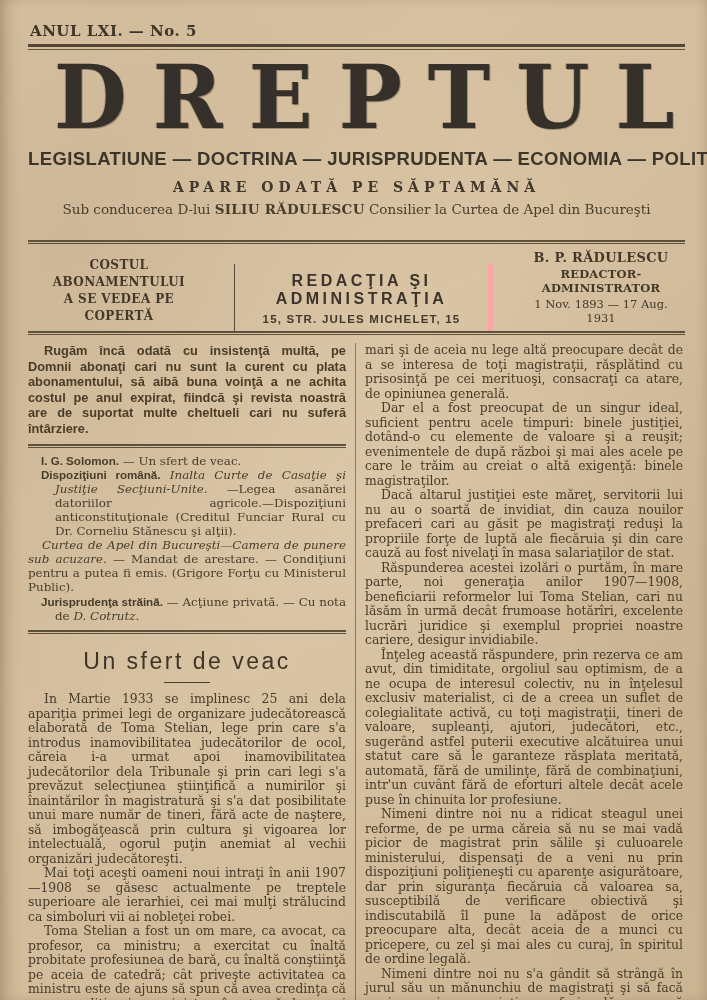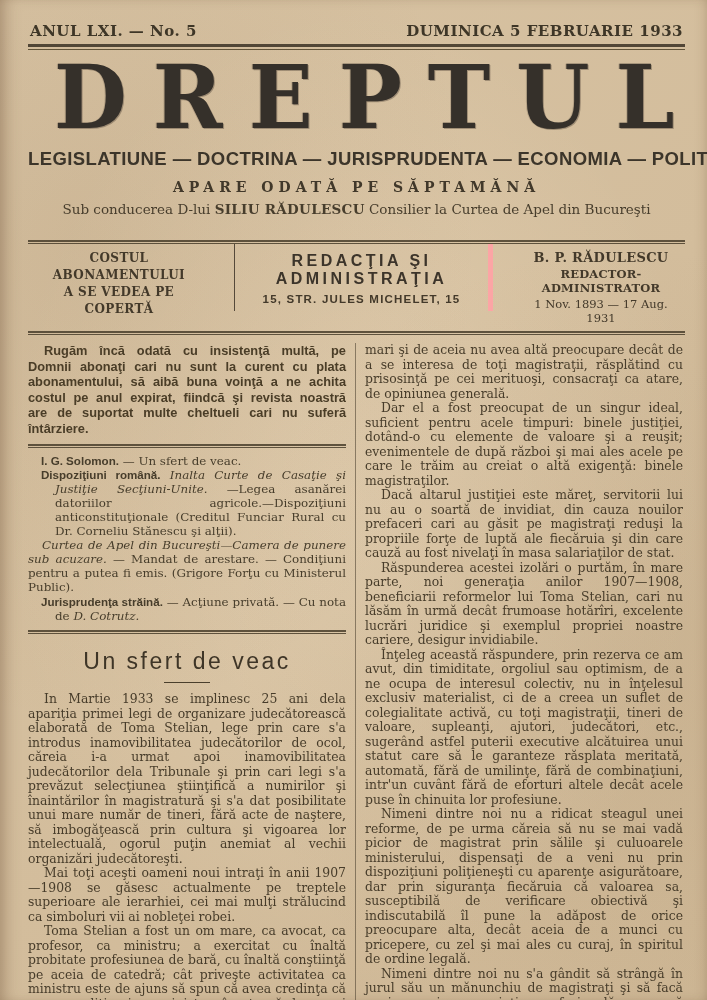--- a/index.html
+++ b/index.html
@@ -41,21 +41,21 @@
     margin-top: 4px; white-space: nowrap;
   }
   .masthead .frequency {
     font-family: "DejaVu Serif", serif; font-weight: bold;
     font-size: 14px; letter-spacing: 5px; color: #41382a; margin-top: 9px;
   }
   .masthead .direction { font-size: 13.5px; color: #473d2c; margin-top: 6px; margin-bottom: 23px; }
   .masthead .direction b { letter-spacing: 0.3px; }
 
   
-  .info-row { display: flex; align-items: flex-start; gap: 24px; }
+  .info-row { display: flex; align-items: flex-end; gap: 24px; }
   .info-cell { padding: 6px 4px; text-align: center; }
   .info-cell.c1 { width: 182px; font-size: 12px; font-weight: bold; color: #43392a; }
   .info-cell.c1 .l { line-height: 17px; letter-spacing: 0.4px; }
   .info-cell.c2 { flex: 1; border-left: 1px solid #55493a; border-right: 5px solid #fca5a5; }
   .info-cell.c2 .l1 {
     font-family: "Liberation Sans", sans-serif; font-weight: bold;
     font-size: 16px; letter-spacing: 3.5px; color: #3c342a; margin-top: 2px;
   }
   .info-cell.c2 .l2 {
     font-family: "Liberation Sans", sans-serif; font-weight: bold;
@@ -95,21 +95,20 @@
   .bodytext p { text-indent: 16px; }
   .bodytext p.noindent { text-indent: 0; }
 </style>
 </head>
 <body>
 
 <div class="page">
 
   <div class="topbar">
     <span class="left">ANUL LXI. — No. 5</span>
-    <span class="right">DUMINICA 5 FEBRUARIE 1933</span>
   </div>
   <div class="rule-heavy"></div>
 
   <div class="masthead">
     <div class="title">DREPTUL</div>
     <div class="subtitle">LEGISLATIUNE — DOCTRINA — JURISPRUDENTA — ECONOMIA — POLITICA</div>
     <div class="frequency">APARE ODATĂ PE SĂPTAMĂNĂ</div>
     <div class="direction"><span>Sub conducerea D-lui </span><b>SILIU RĂDULESCU</b><span> Consilier la Curtea de Apel din Bucureşti</span></div>
   </div>
 
@@ -157,21 +156,21 @@
         <p>Mai toţi aceşti oameni noui intraţi în anii 1907—1908 se găsesc actualmente pe treptele superioare ale ierarhiei, cei mai mulţi strălucind ca simboluri vii ai nobleţei robei.</p>
         <p>Toma Stelian a fost un om mare, ca avocat, ca profesor, ca ministru; a exercitat cu înaltă probitate profesiunea de bară, cu înaltă conştiinţă pe aceia de catedră; cât priveşte activitatea ca ministru este de ajuns să spun că avea credinţa că un om politic ajuns ministru, încetează de a mai face politică de partid, pentru a se consacra binelui general.</p>
 
       </div>
     </div>
 
     <div class="col-divider"></div>
 
     <div class="col">
       <div class="bodytext">
-        <p class="noindent">mari şi de aceia nu avea altă preocupare decât de a se interesa de toţi magistraţii, răsplătind cu prisosinţă pe cei merituoşi, consacraţi ca atare, de opiniunea generală.</p>
+        <p class="noindent">mari şi de aceia nu lege altă preocupare decât de a se interesa de toţi magistraţii, răsplătind cu prisosinţă pe cei merituoşi, consacraţi ca atare, de opiniunea generală.</p>
         <p>Dar el a fost preocupat de un singur ideal, suficient pentru acele timpuri: binele justiţiei, dotând-o cu elemente de valoare şi a reuşit; evenimentele de după război şi mai ales acele pe care le trăim au creiat o altă exigenţă: binele magistraţilor.</p>
         <p>Dacă altarul justiţiei este măreţ, servitorii lui nu au o soartă de invidiat, din cauza nouilor prefaceri cari au găsit pe magistraţi reduşi la propriile forţe de luptă ale fiecăruia şi din care cauză au fost nivelaţi în masa salariaţilor de stat.</p>
         <p>Răspunderea acestei izolări o purtăm, în mare parte, noi generaţia anilor 1907—1908, beneficiarii reformelor lui Toma Stelian, cari nu lăsăm în urmă decât frumoase hotărîri, excelente lucrări juridice şi exemplul propriei noastre cariere, desigur invidiabile.</p>
         <p>Înţeleg această răspundere, prin rezerva ce am avut, din timiditate, orgoliul sau optimism, de a ne ocupa de interesul colectiv, nu in înţelesul exclusiv materialist, ci de a creea un suflet de colegialitate activă, cu toţi magistraţii, tineri de valoare, supleanţi, ajutori, judecători, etc., sugerând astfel puterii executive alcătuirea unui statut care să le garanteze răsplata meritată, automată, fără de umilinţe, fără de combinaţiuni, intr'un cuvânt fără de eforturi altele decât acele puse în chinuita lor profesiune.</p>
         <p>Nimeni dintre noi nu a ridicat steagul unei reforme, de pe urma căreia să nu se mai vadă picior de magistrat prin sălile şi culuoarele ministerului, dispensaţi de a veni nu prin dispoziţiuni poliţieneşti cu aparenţe asigurătoare, dar prin siguranţa fiecăruia că valoarea sa, susceptibilă de verificare obiectivă şi indiscutabilă îl pune la adăpost de orice preocupare alta, decât aceia de a munci cu pricepere, cu zel şi mai ales cu curaj, în spiritul de ordine legală.</p>
         <p>Nimeni dintre noi nu s'a gândit să strângă în jurul său un mănunchiu de magistraţi şi să facă apoi cu ei o asociaţie profesională, care să crească şi spre binele meritat al componenţilor - oameni, necăjiţi cu</p>
       </div>
     </div>
 
   </div>

